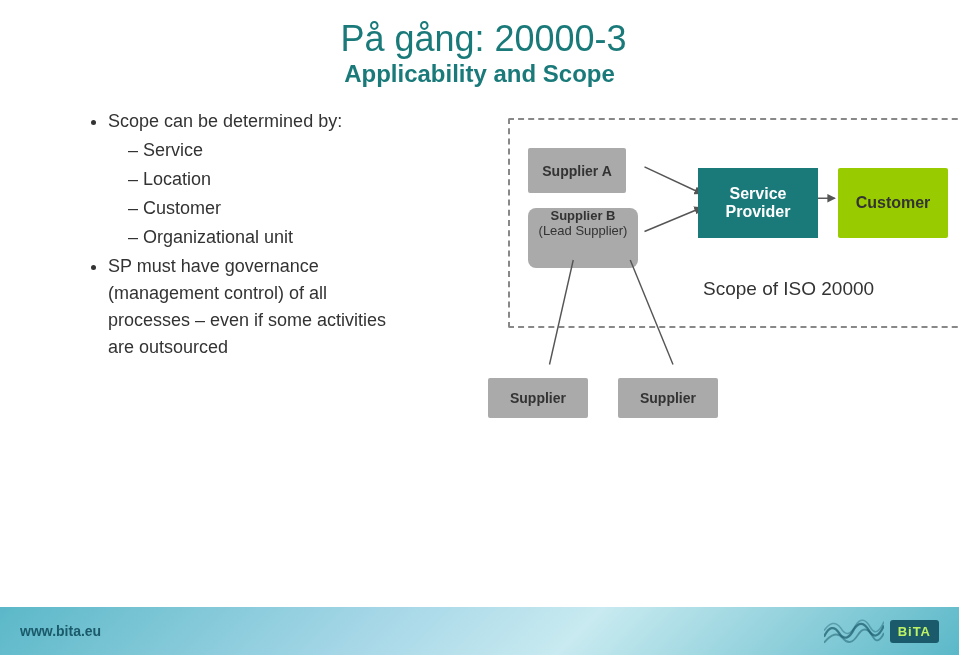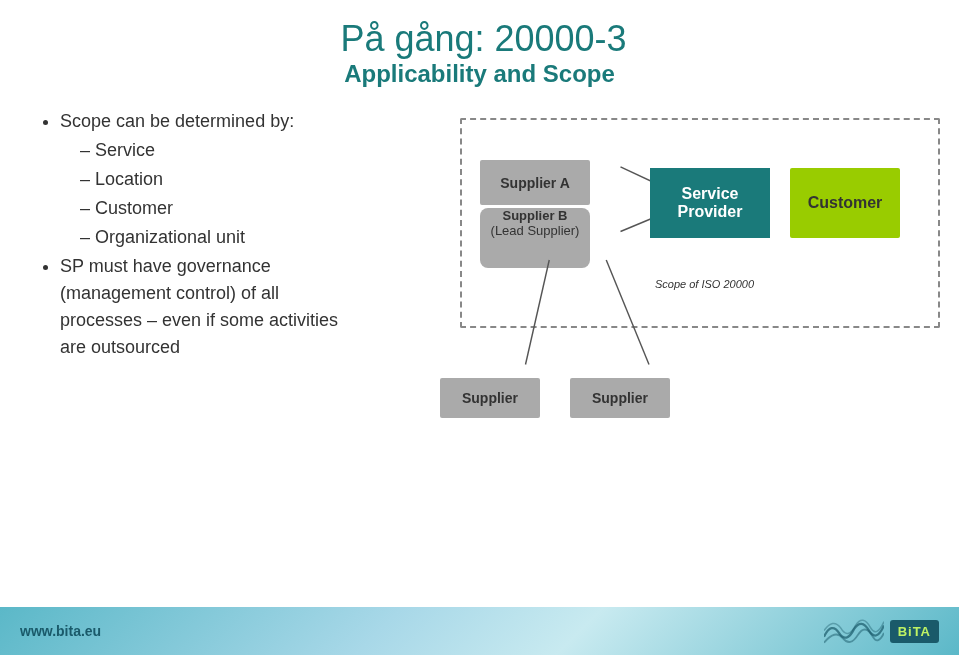--- a/index.html
+++ b/index.html
@@ -30,20 +30,21 @@
       font-weight: bold;
       color: #1a7a7a;
     }
 
     
     .main-content {
       display: flex;
       flex-direction: row;
       padding: 10px 40px 0 40px;
       gap: 20px;
+      margin-left: 48px;
     }
 
     
     .left-text {
       flex: 0 0 300px;
       font-size: 18px;
       color: #333;
       line-height: 1.5;
     }
     .left-text ul {
@@ -118,32 +119,31 @@
       font-weight: bold;
       text-align: center;
       border-radius: 2px;
     }
 
     
     .scope-label {
       position: absolute;
       top: 170px;
       left: 295px;
-      font-size: 11px;
+      font-size: 19px;
       color: #333;
       font-weight: normal;
-      font-style: italic;
     }
 
     
     .supplier-a-box {
       position: absolute;
-      top: 52px;
+      top: 40px;
       left: 120px;
-      width: 110px;
+      width: 98px;
       height: 45px;
       background: #aaa;
       display: flex;
       align-items: center;
       justify-content: center;
       color: #333;
       font-size: 14px;
       font-weight: bold;
       text-align: center;
       border-radius: 2px;

